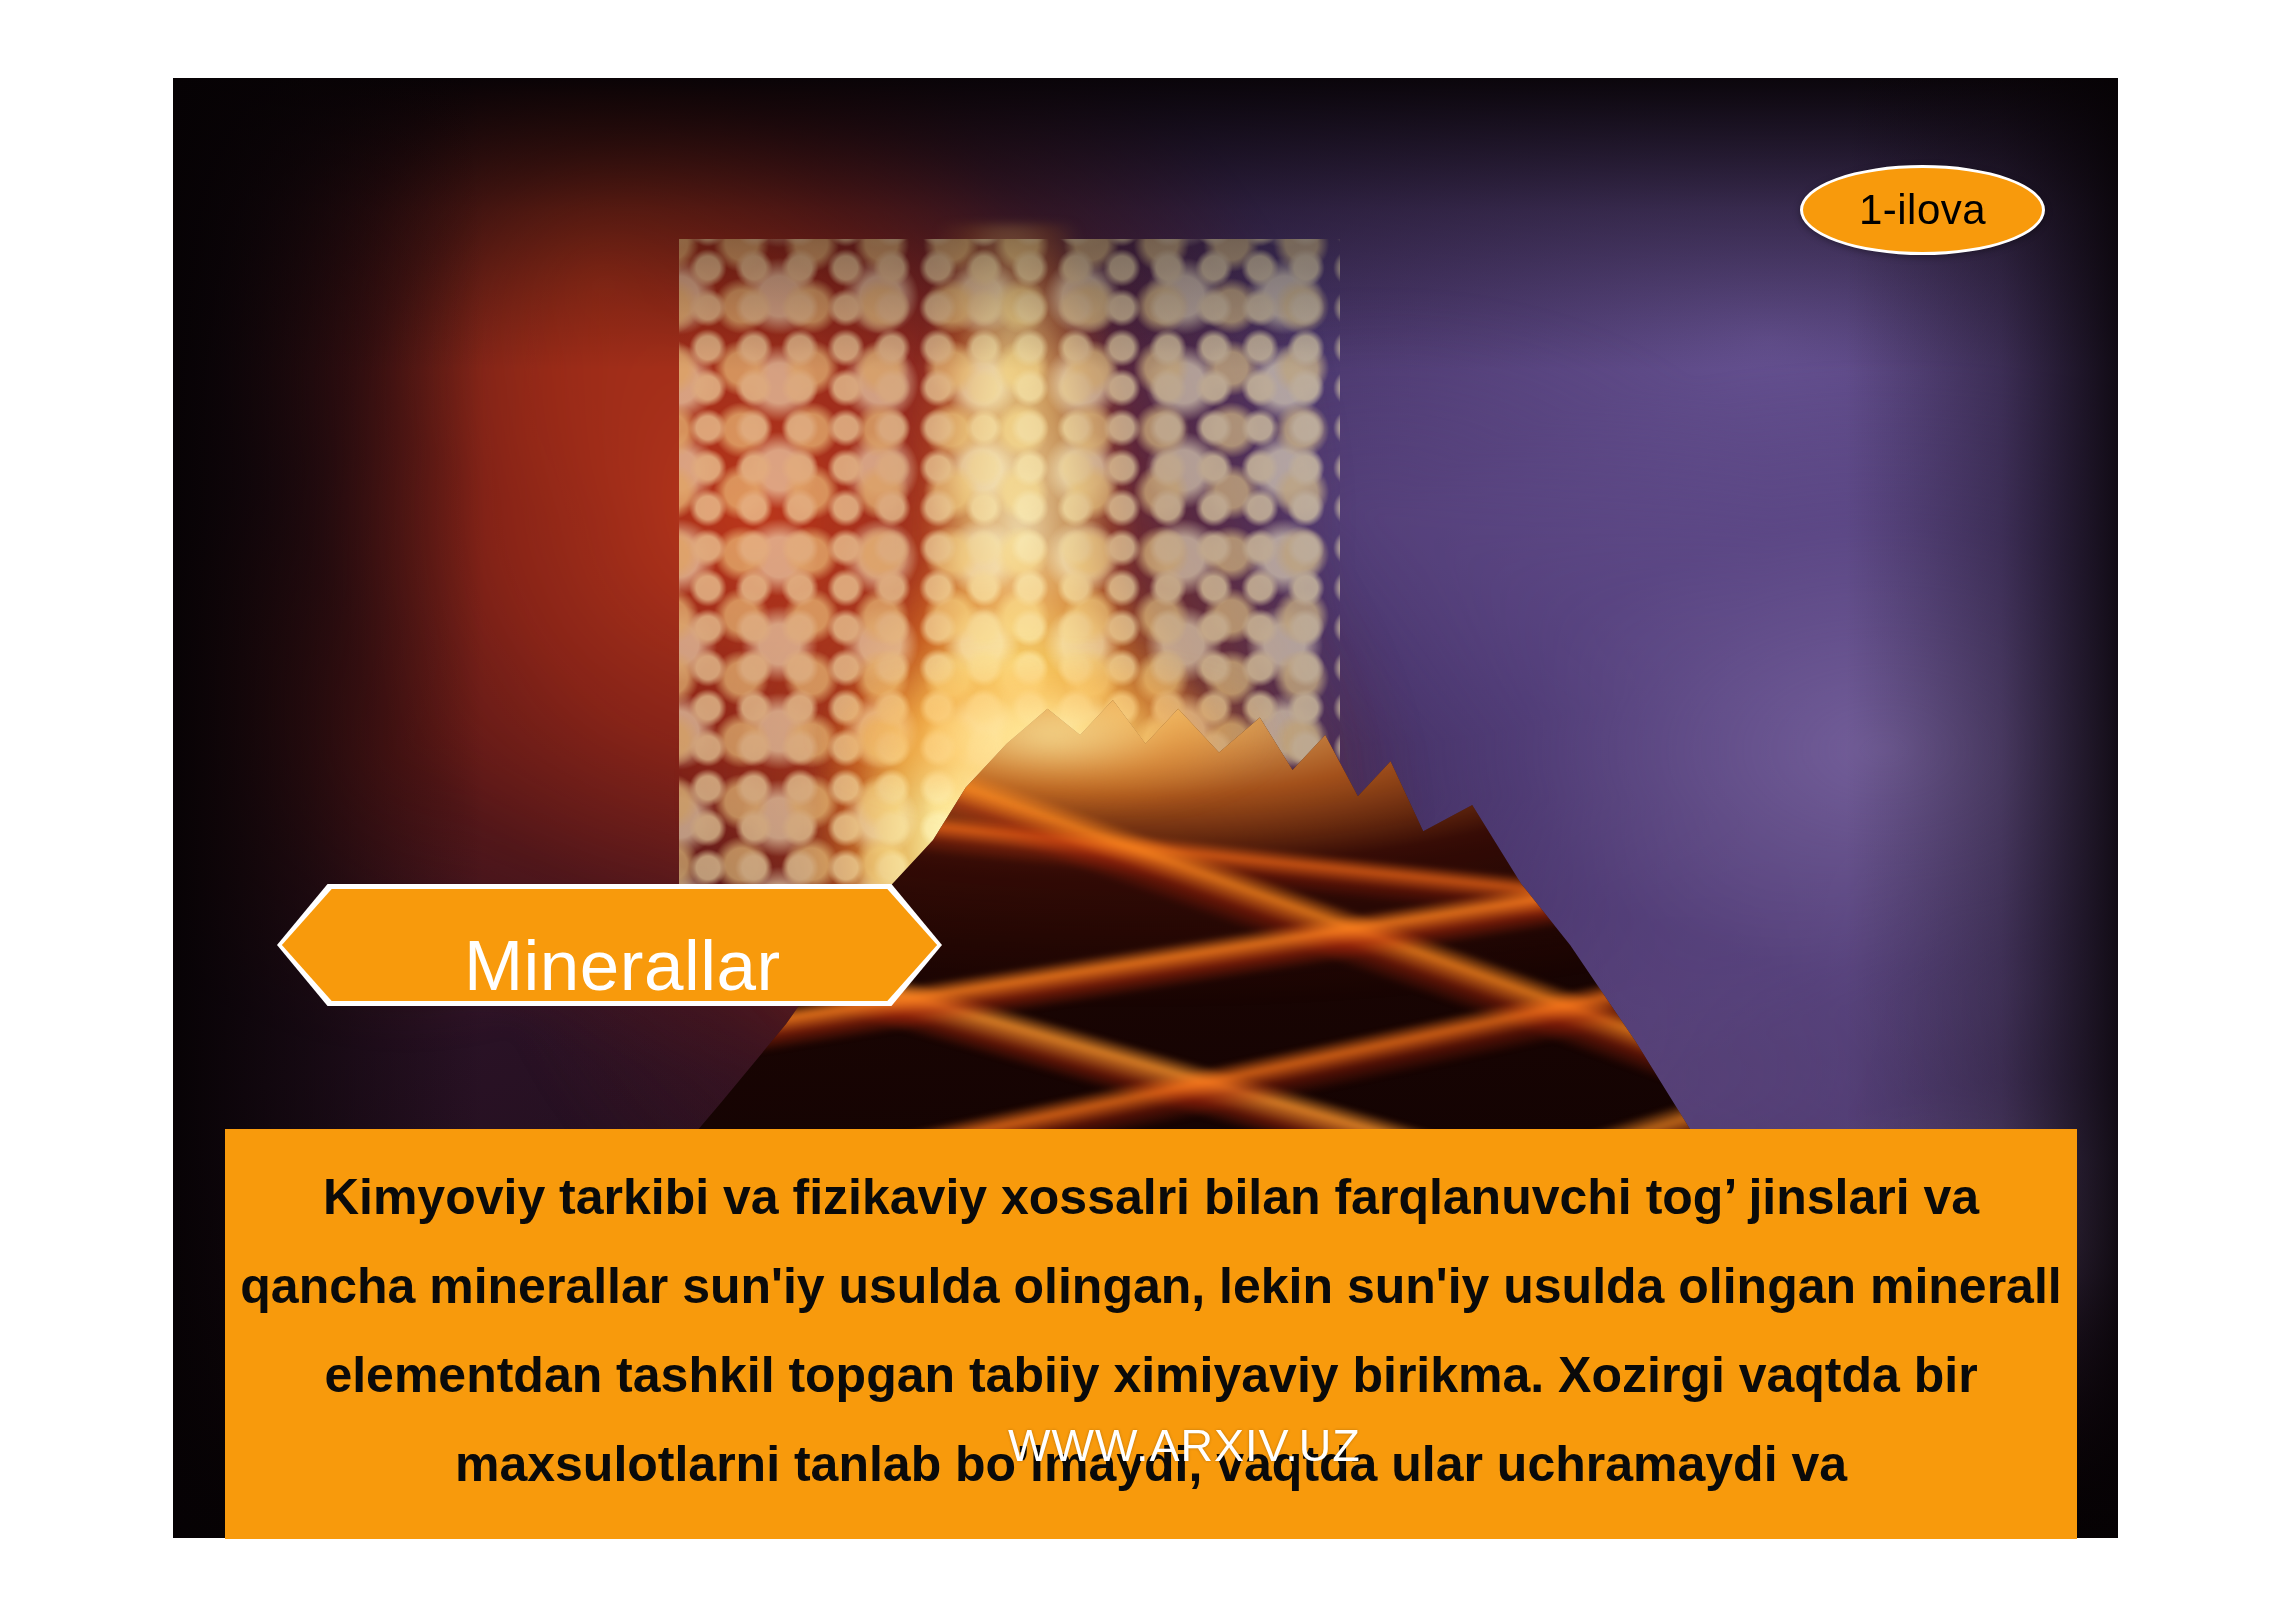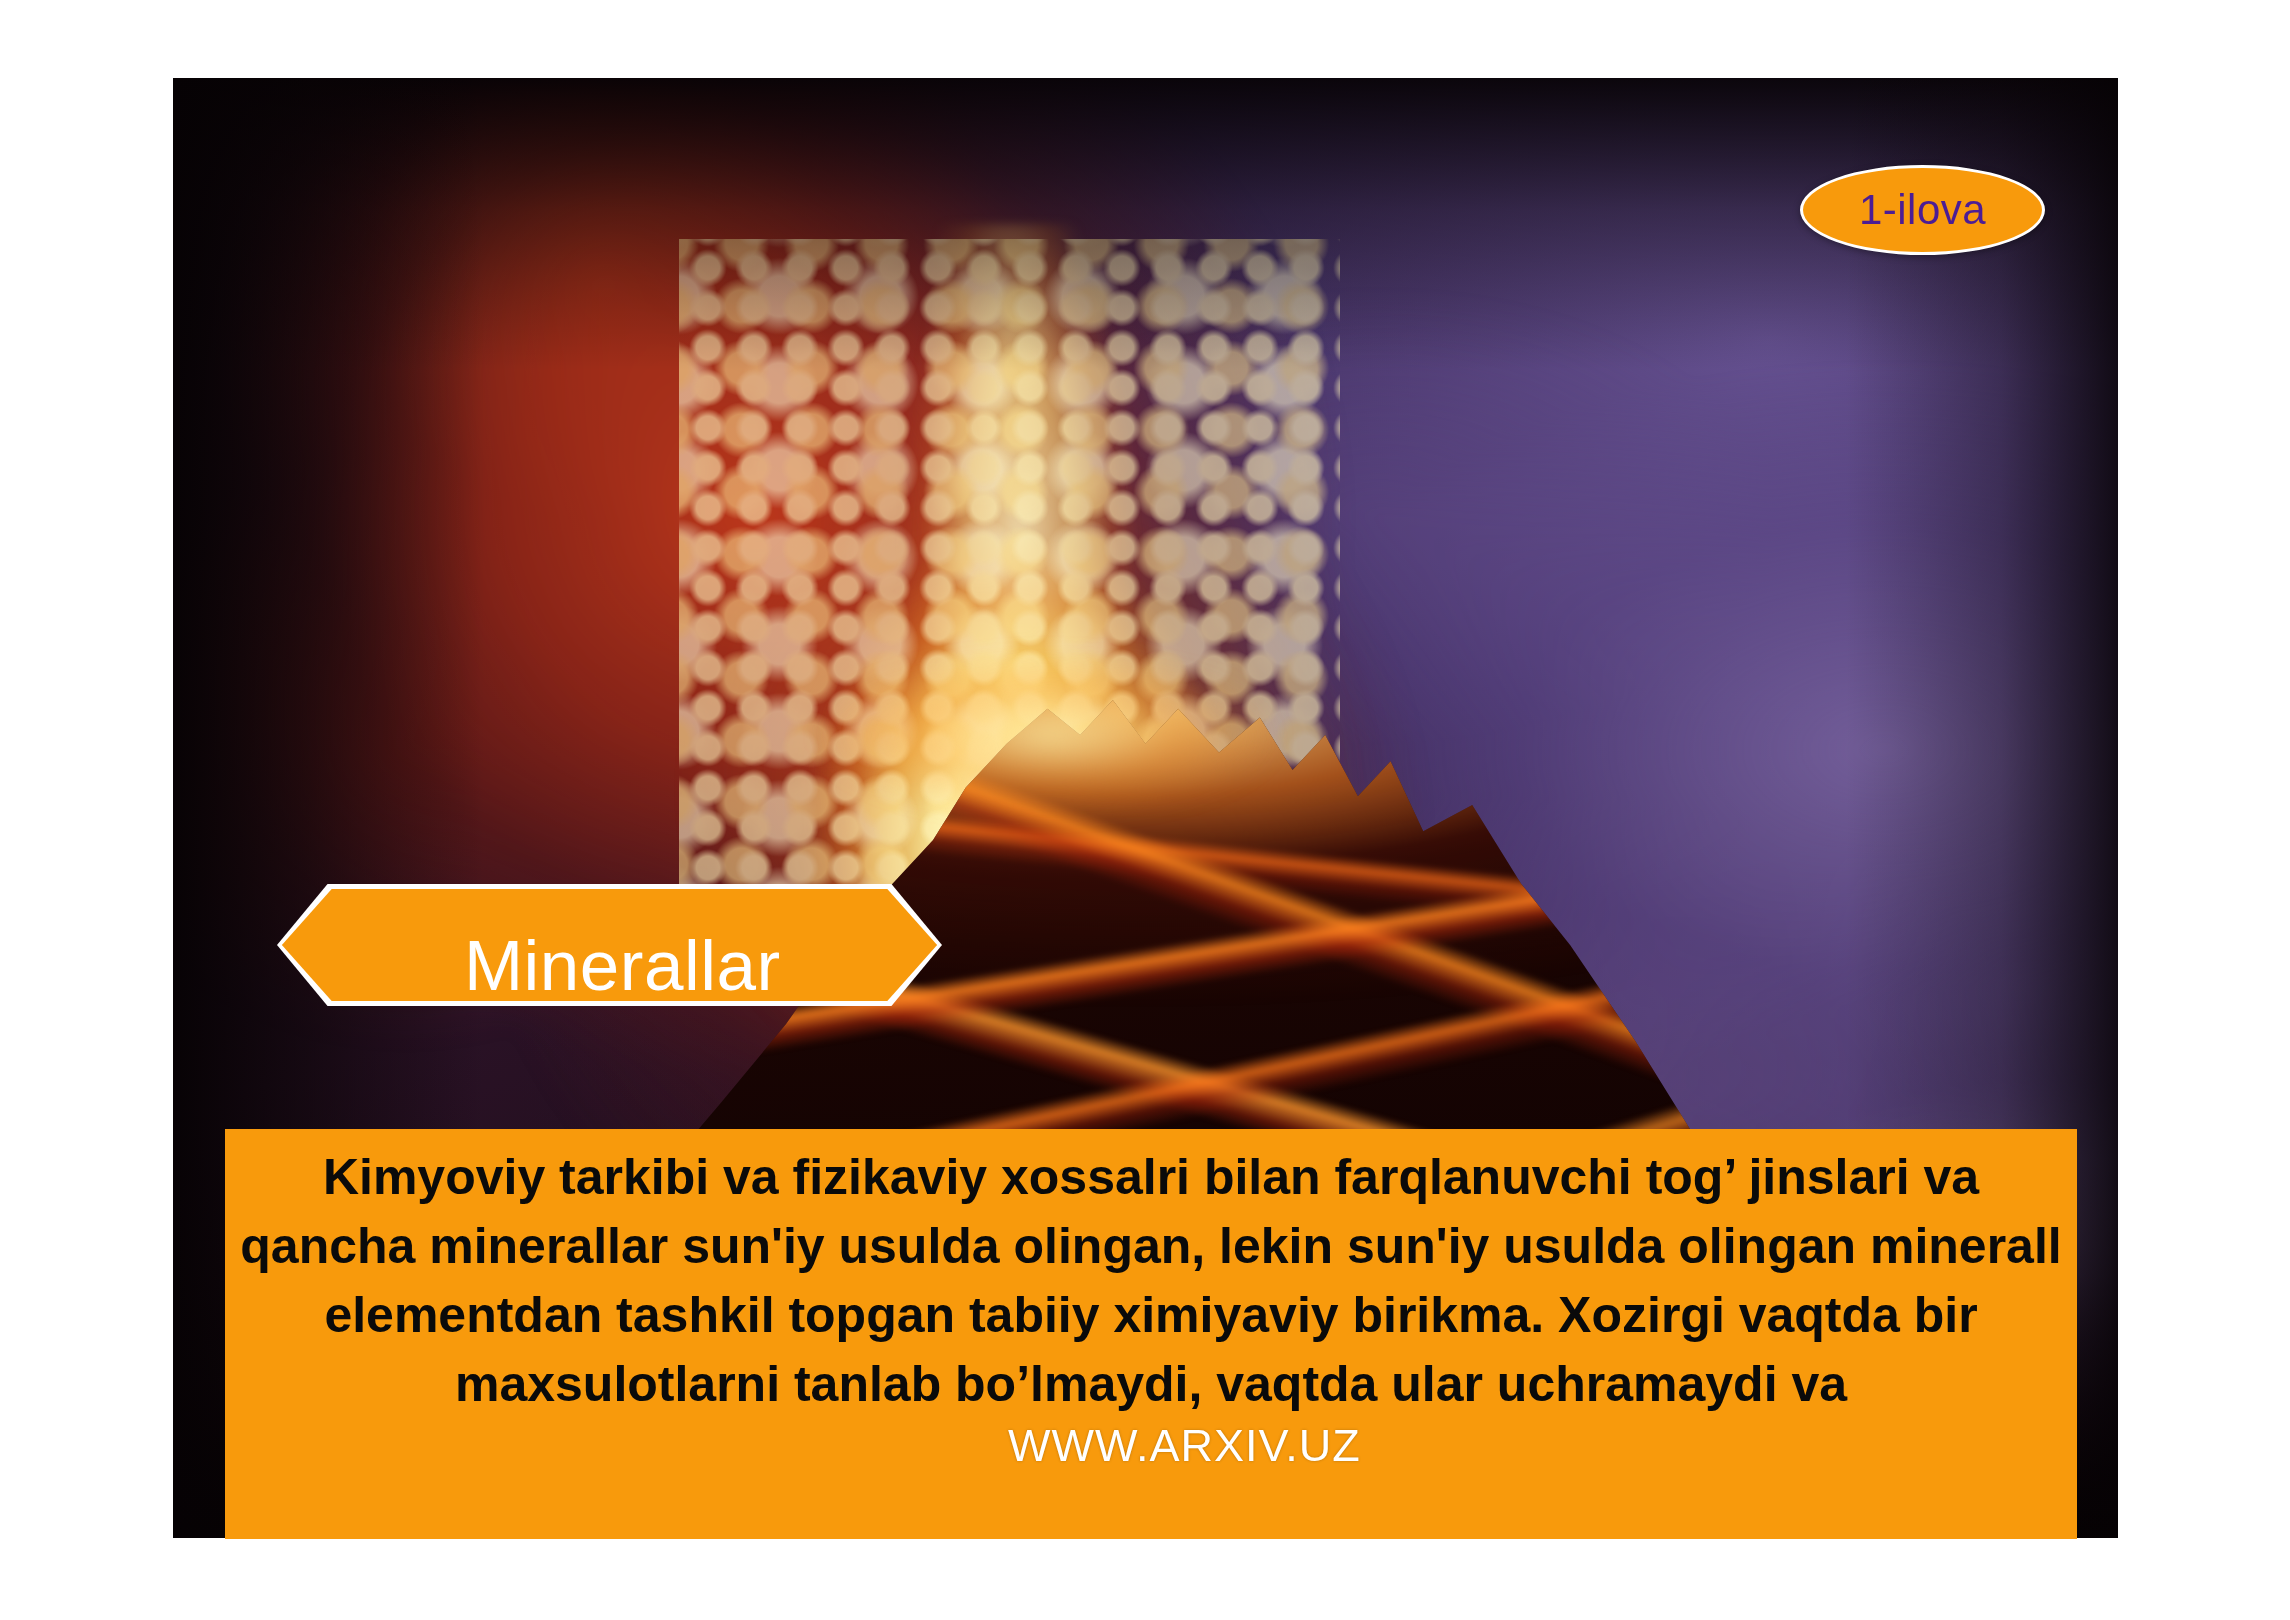--- a/index.html
+++ b/index.html
@@ -155,21 +155,21 @@
     background: #f89a0c;
     border: 3.9px solid #ffffff;
     border-radius: 50% / 50%;
     box-sizing: border-box;
     display: flex;
     align-items: center;
     justify-content: center;
     box-shadow: 0 2px 7.8px rgba(0,0,0,0.35);
   }
   #ilova-badge .badge-text {
-    color: #4c1d95;
+    color: #000000;
     font-size: 42px;
     font-weight: 400;
     letter-spacing: 0.5px;
     font-family: "Liberation Sans", sans-serif;
     line-height: 1;
     white-space: nowrap;
   }
 
   
   #title-banner {
@@ -223,20 +223,21 @@
     text-align: center;
     color: #0a0a0a;
     font-size: 50px;
     font-weight: 700;
     line-height: 69px;
     font-family: "Liberation Sans", sans-serif;
   }
   #description-box .desc-line {
     display: block;
     white-space: nowrap;
+    margin-top: 20px;
   }
 
   
   #watermark {
     position: absolute;
     left: 980px;
     top: 1423px;
     color: #ffffff;
     font-size: 45px;
     font-weight: 400;

